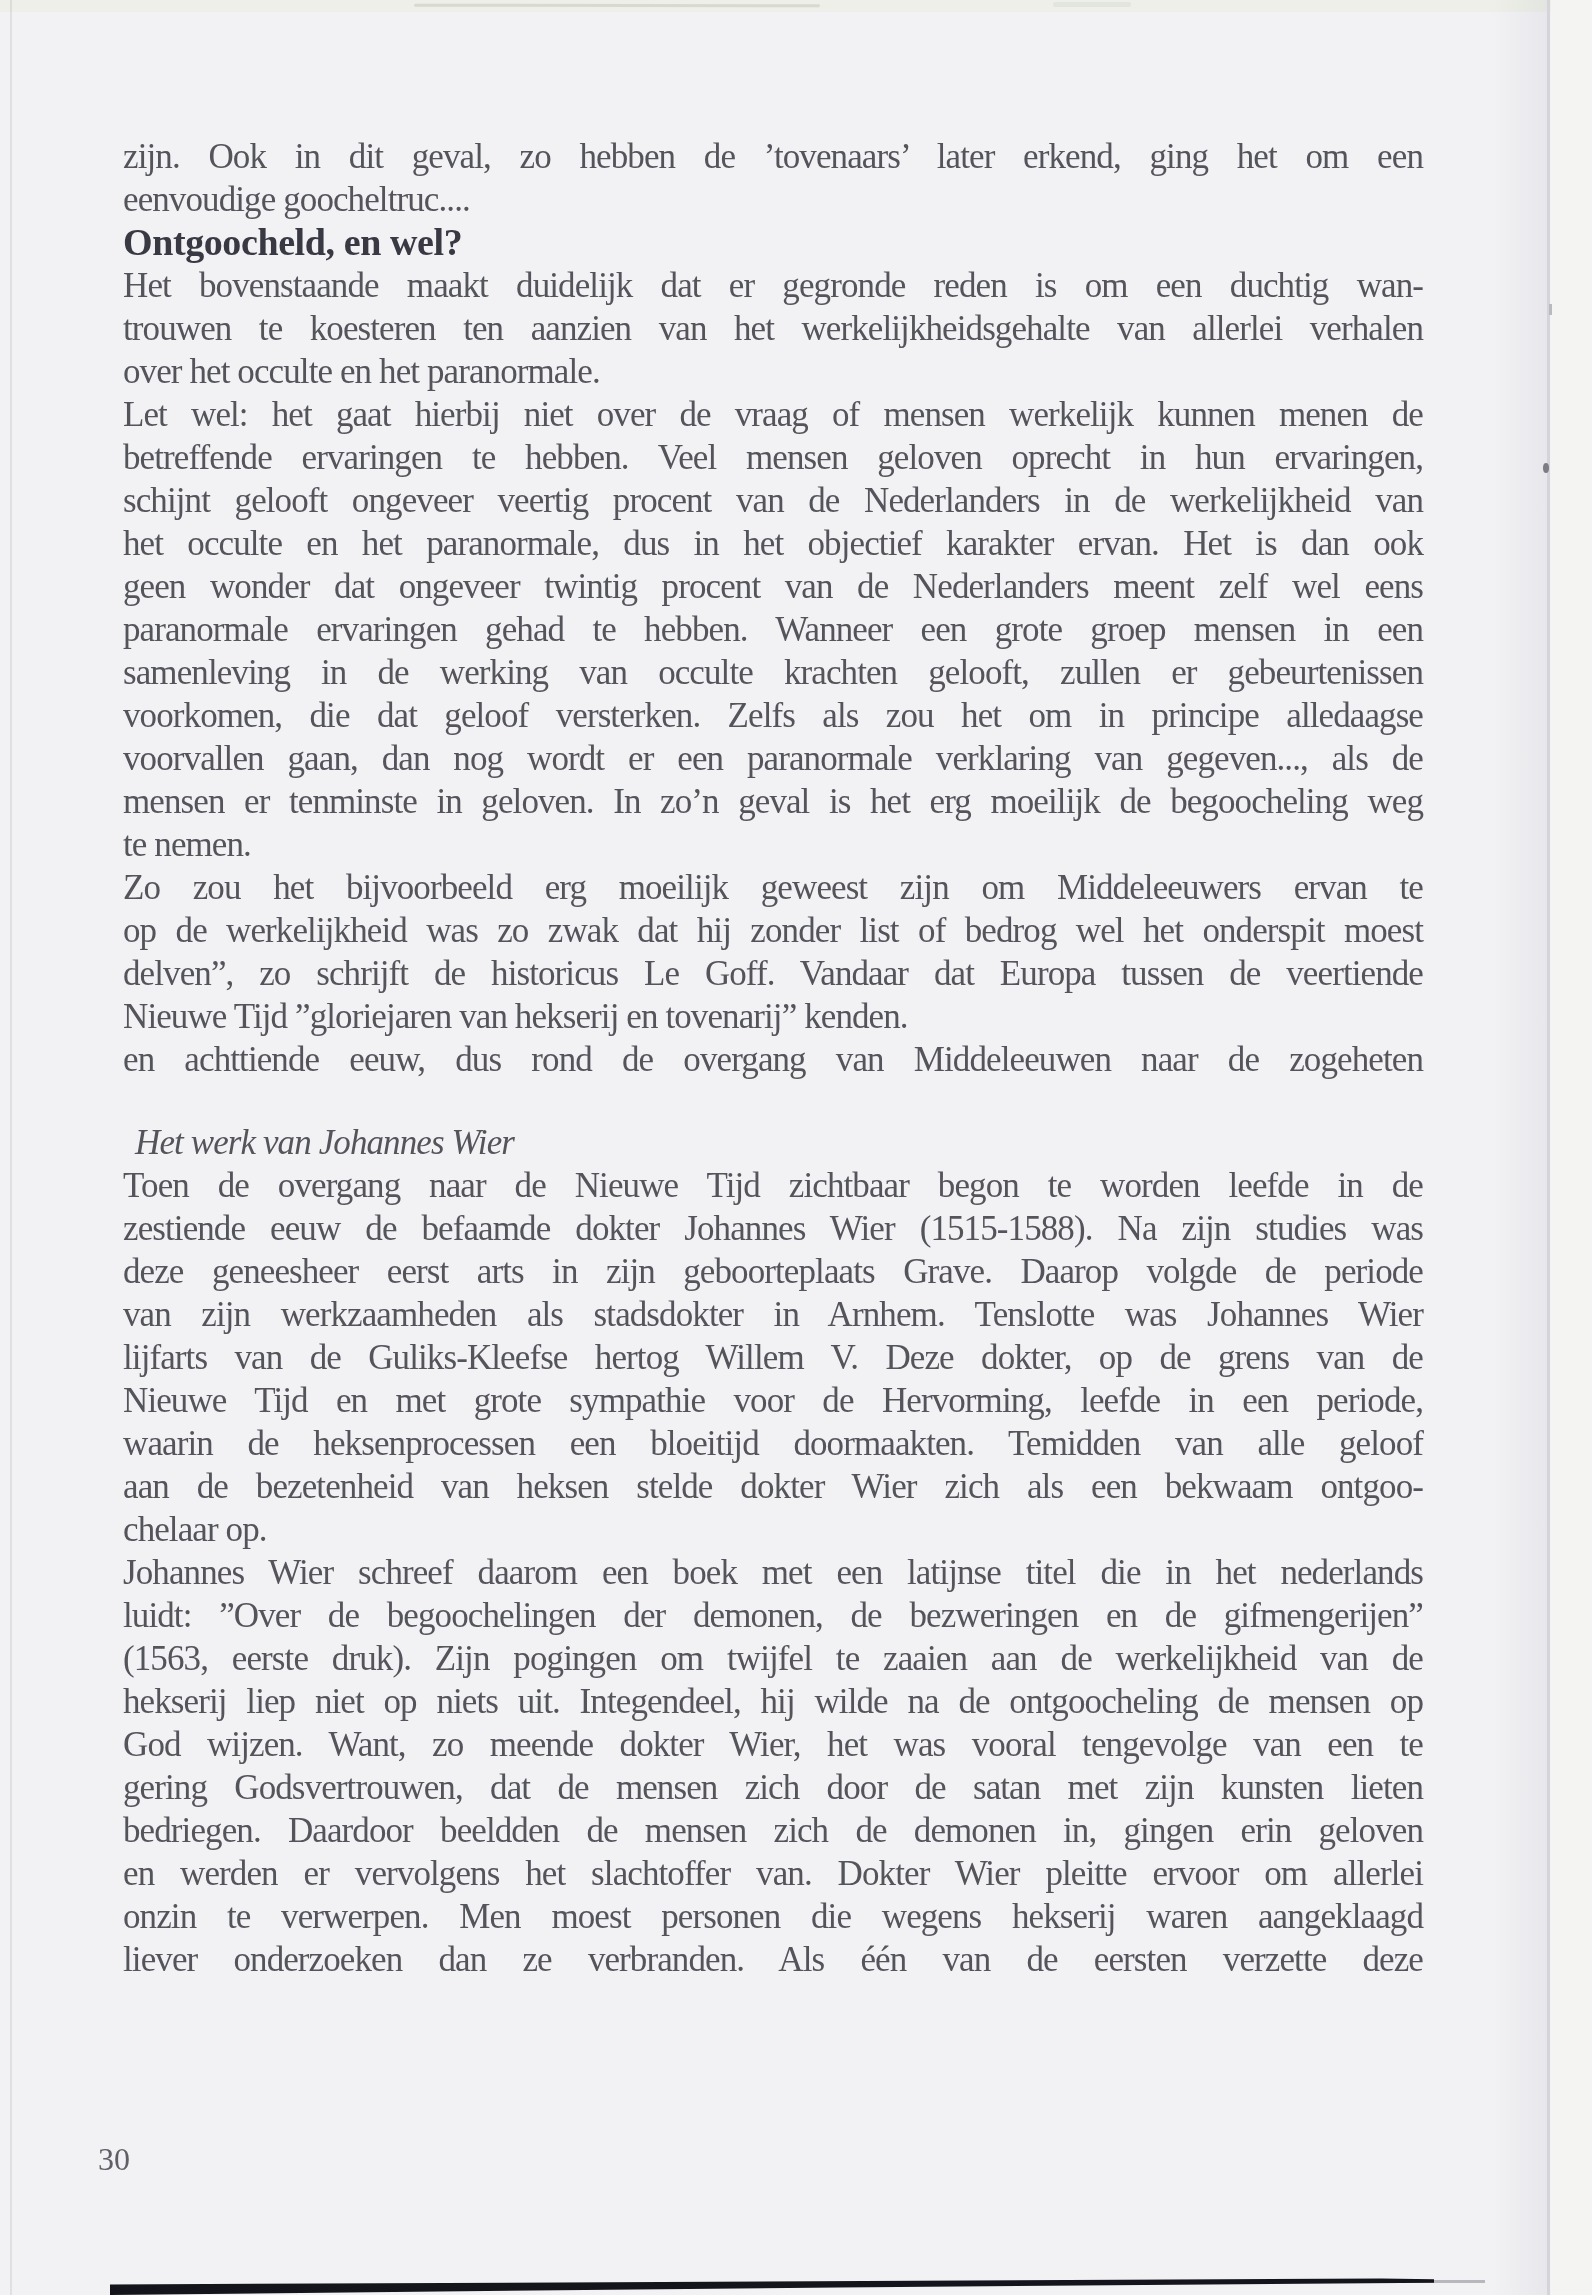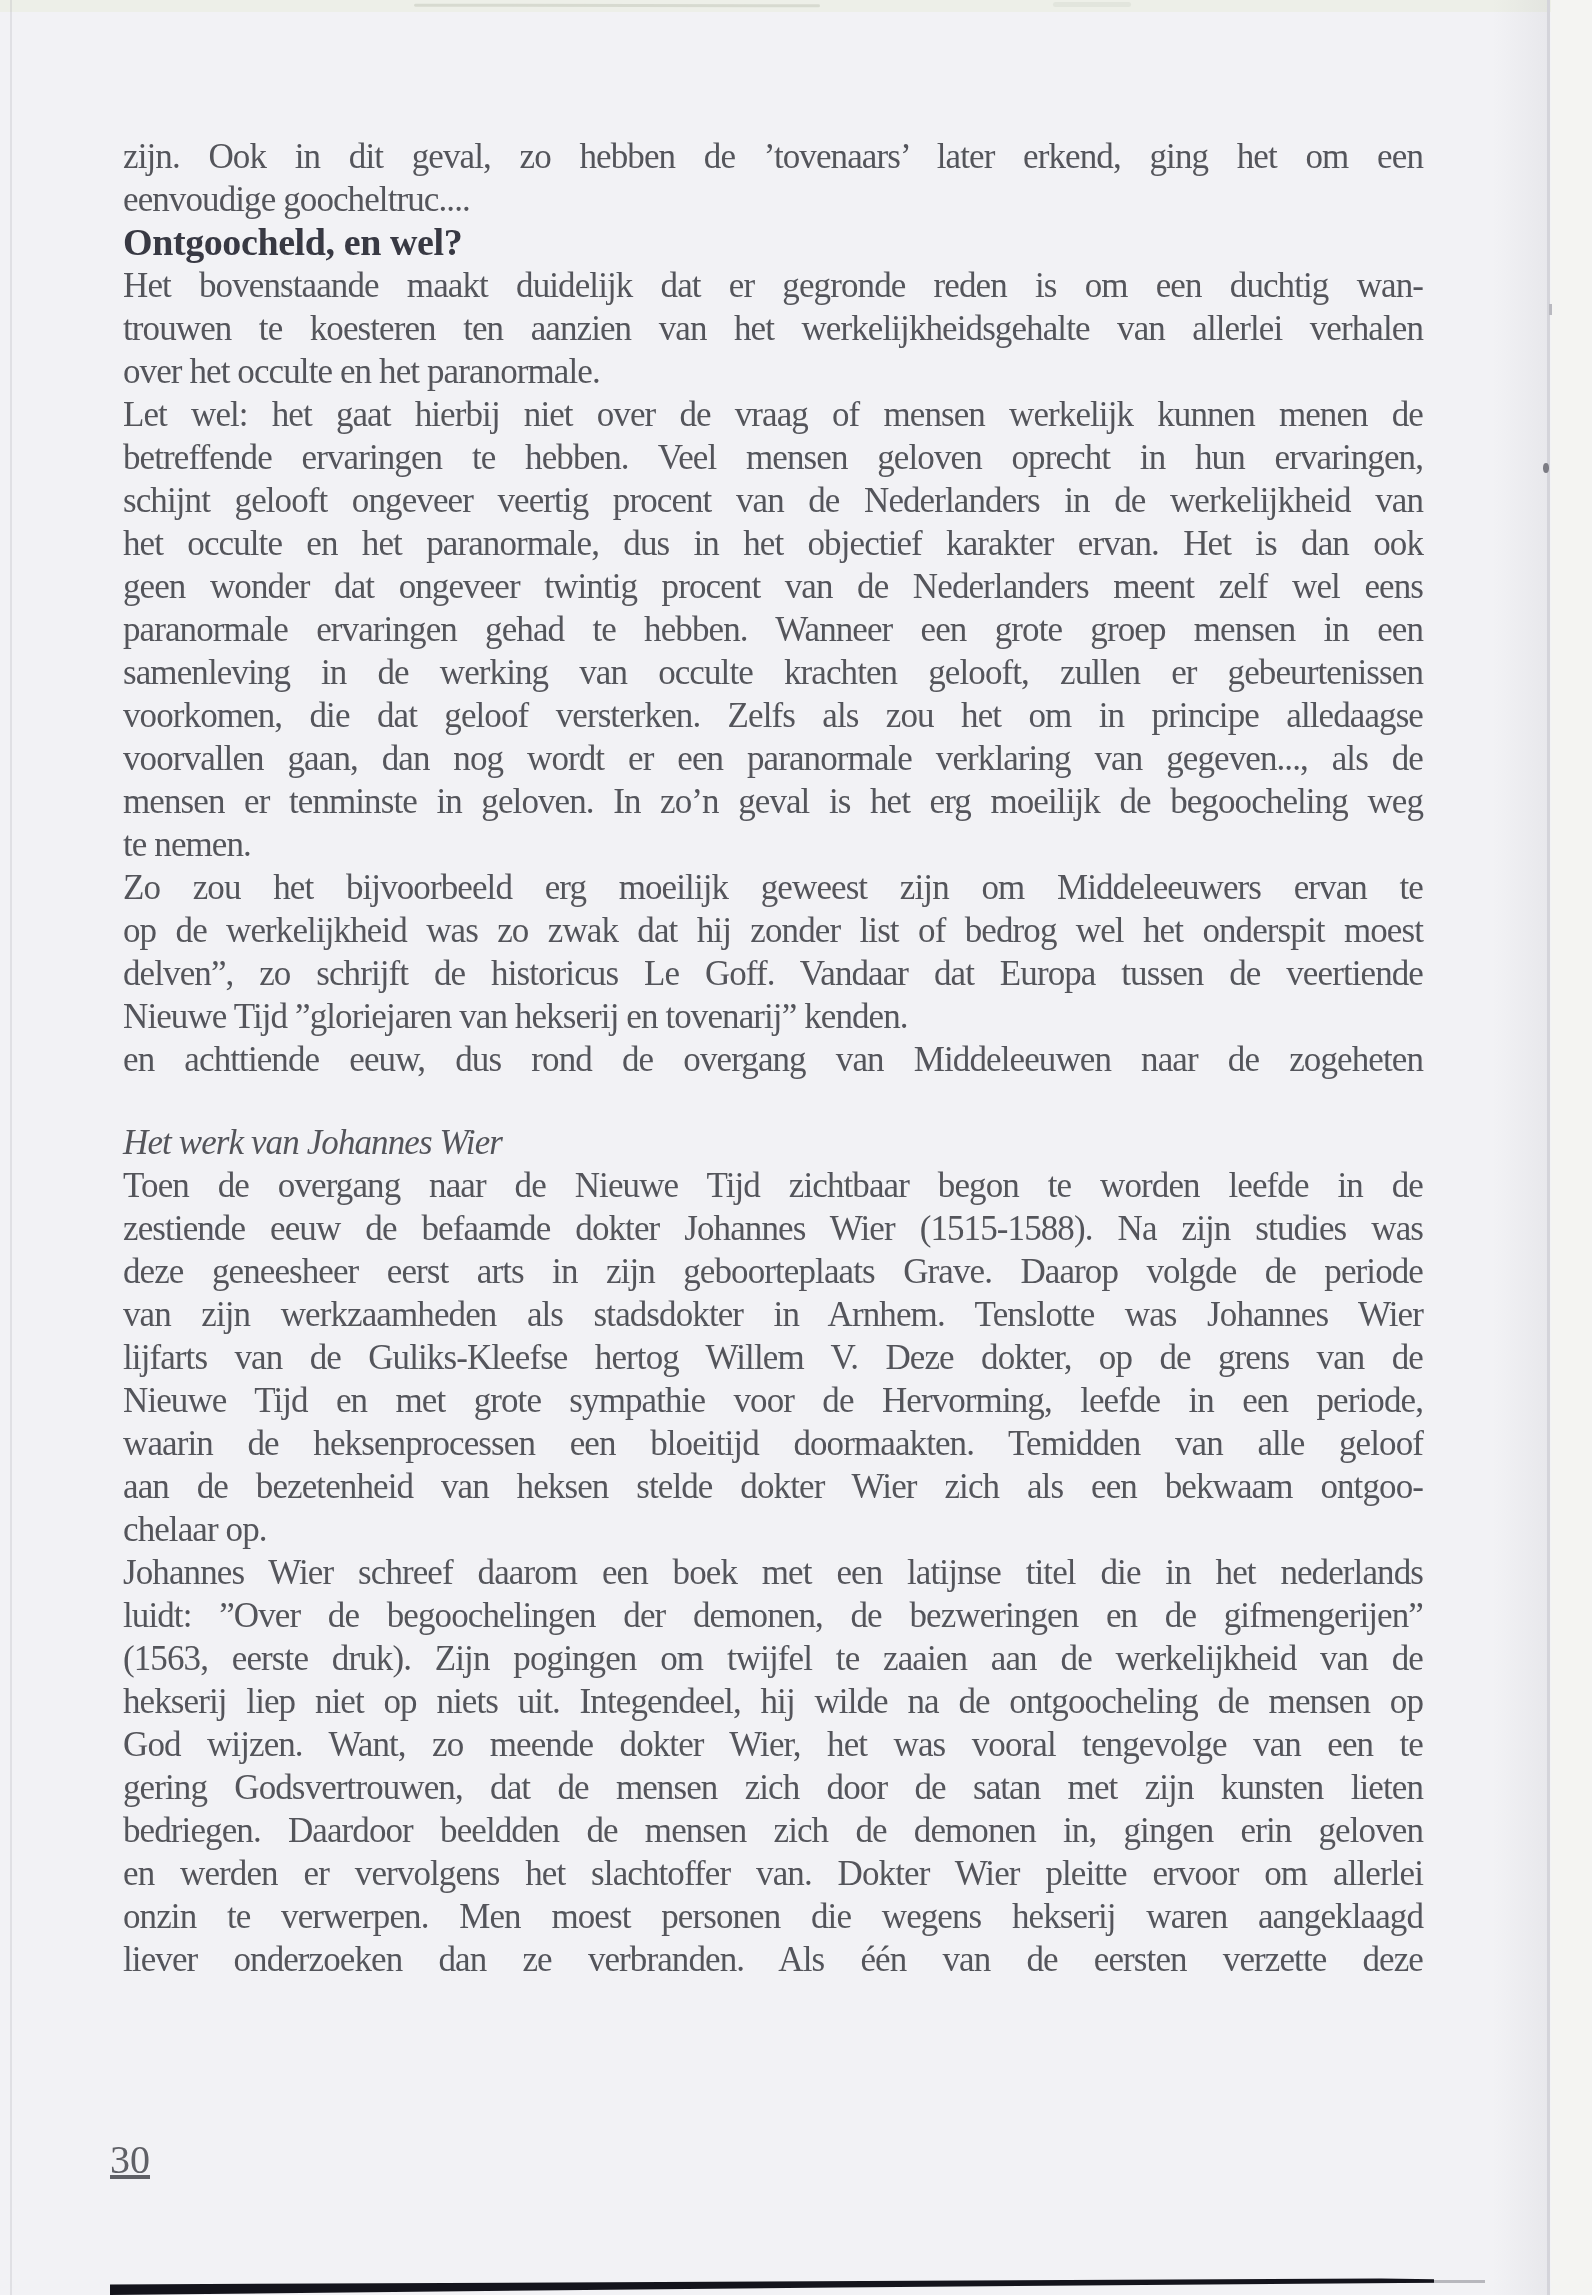--- a/index.html
+++ b/index.html
@@ -114,29 +114,29 @@
     font-size: 38px;
     letter-spacing: -0.4px;
     color: var(--heading-ink, #383943);
     text-align-last: left;
   }
   .block.subheading { margin-top: 40px; }
   .block.subheading .line {
     font-style: italic;
     font-size: 35px;
     text-align-last: left;
+    margin-left: 12px;
   }
   #page-number {
     position: absolute;
-    left: 110px; top: 2138px;
-    font-size: 40px;
+    left: 98px; top: 2138px;
+    font-size: 32px;
     line-height: 43px;
     letter-spacing: 0;
     color: var(--pagenum-ink, #5f6066);
-    text-decoration: underline;
   }
 </style>
 </head>
 <body>
 
 <div id="scan-canvas">
 
   <div class="top-strip"></div>
   <div class="top-smudge"></div>
   <div class="top-right-smudge"></div>

